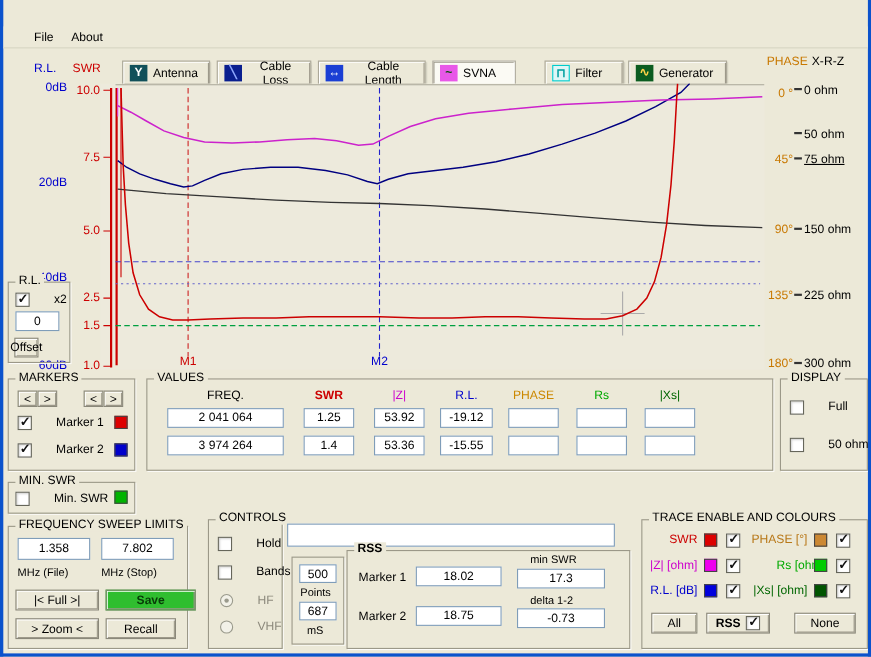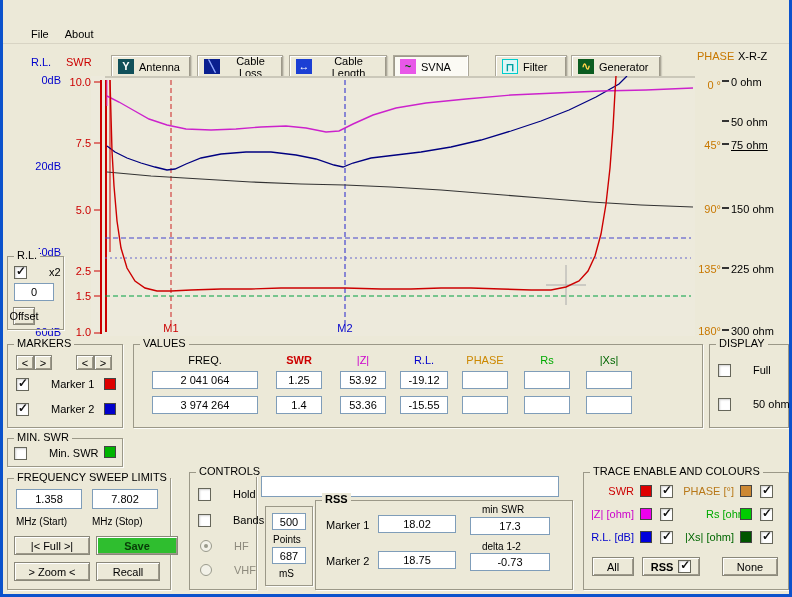--- a/index.html
+++ b/index.html
@@ -259,21 +259,21 @@
       <span class="cb"></span>
       <span>Min. SWR</span>
     </div>
     <span class="swatch" style="left: 96px; top: 7px; background: rgb(0, 180, 0);"></span>
   </div>
 
   <div class="group" style="left:4px; top:478px; width:164px; height:112px;">
     <span class="gtitle">FREQUENCY SWEEP LIMITS</span>
     <input class="xinput" style="left: 8px; top: 10px; width: 66px; height: 20px;" value="1.358">
     <input class="xinput" style="left: 84px; top: 10px; width: 66px; height: 20px;" value="7.802">
-    <span class="small-label" style="left:8px; top:37px;">MHz  (Start)</span>
+    <span class="small-label" style="left:8px; top:37px;">MHz  (File)</span>
     <span class="small-label" style="left:84px; top:37px;">MHz  (Stop)</span>
     <button class="btn" style="left:6px; top:57px; width:76px; height:19px;">|&lt; Full &gt;|</button>
     <button class="btn save" style="left:88px; top:57px; width:82px; height:19px;">Save</button>
     <button class="btn" style="left:6px; top:83px; width:76px; height:19px;">&gt; Zoom &lt;</button>
     <button class="btn" style="left:88px; top:83px; width:64px; height:19px;">Recall</button>
   </div>
 
   <div class="group" style="left:186px; top:472px; width:68px; height:118px;">
     <span class="gtitle">CONTROLS</span>
     <div class="chk-row" style="left:8px; top:14px;">

